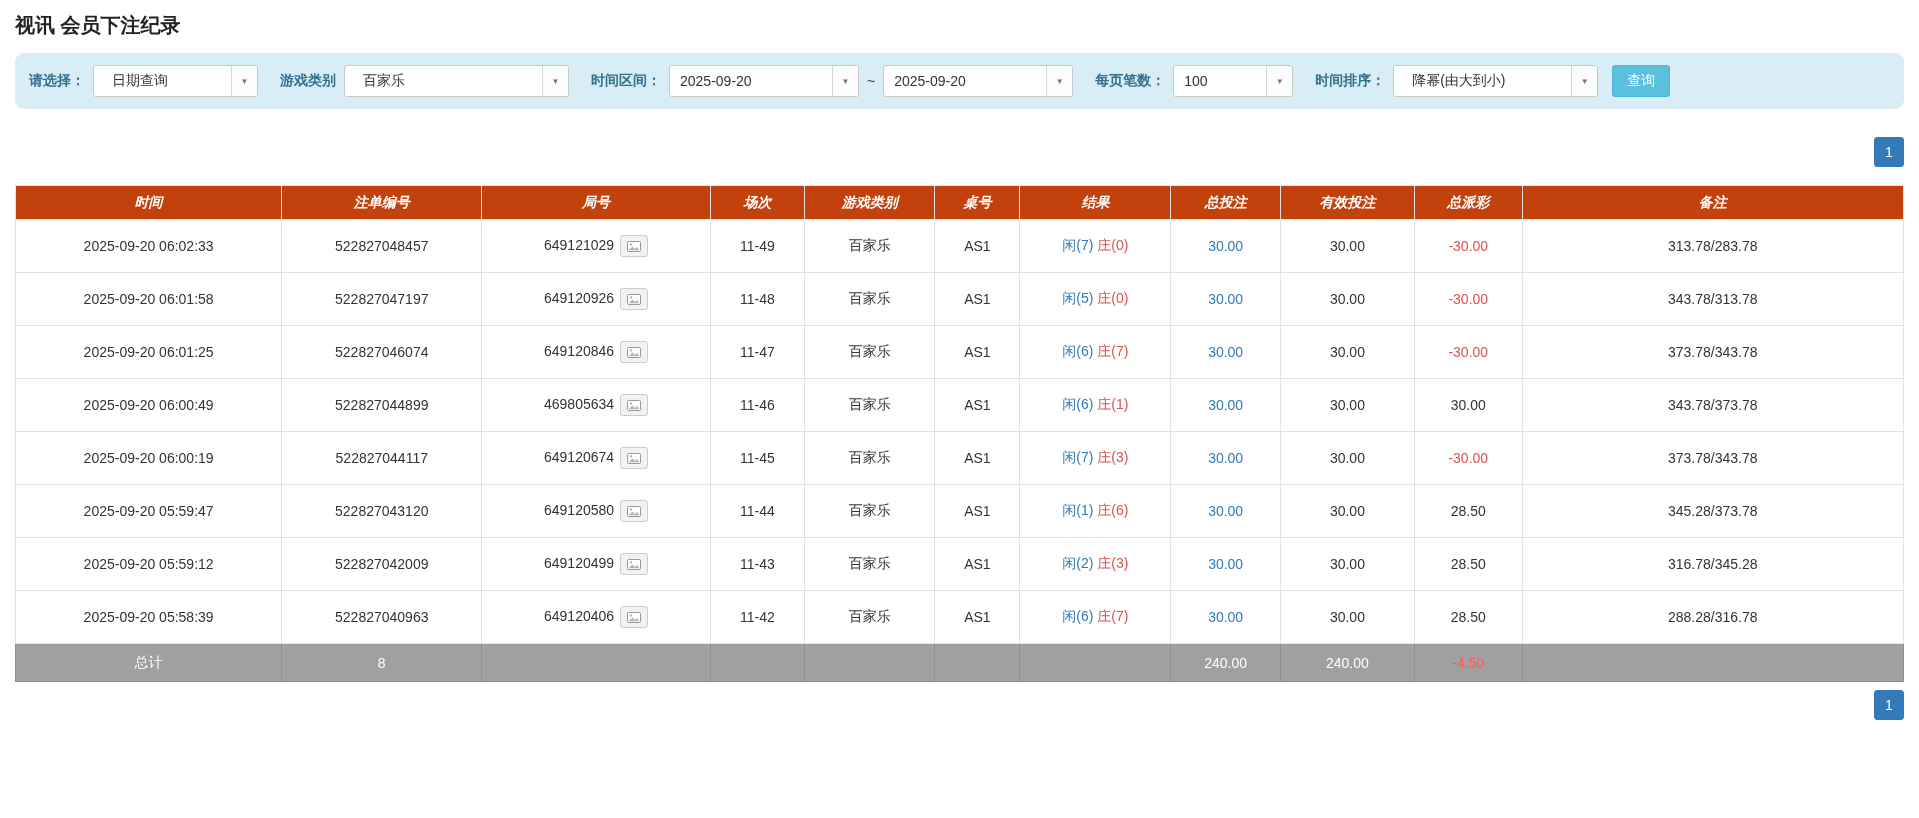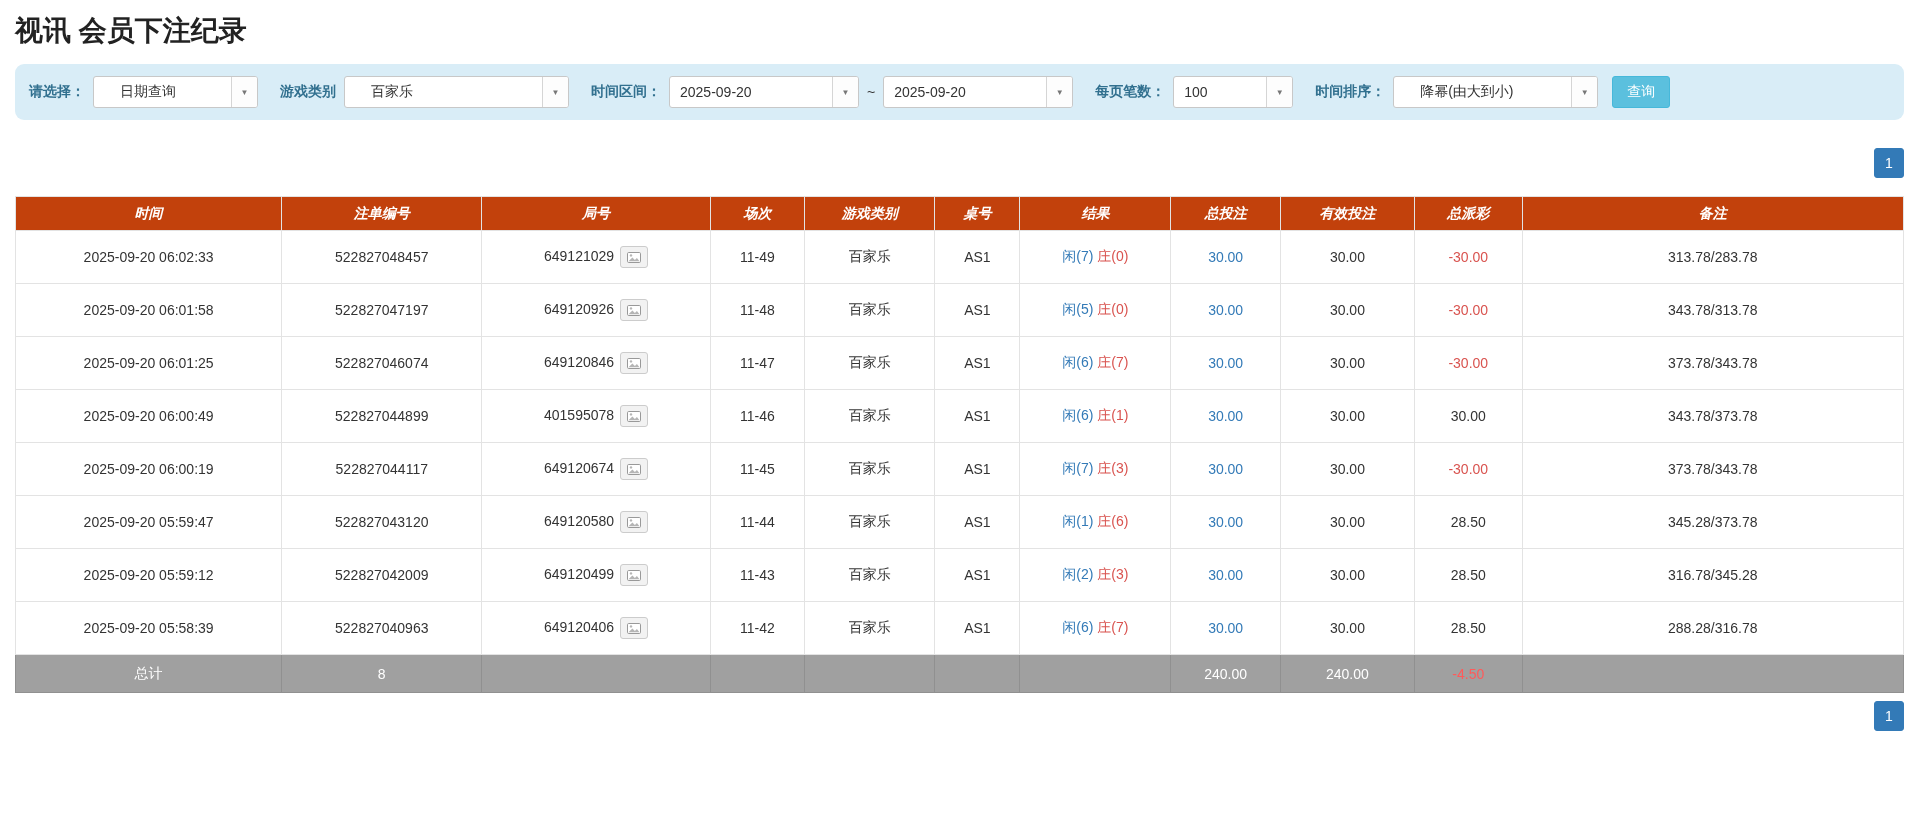--- a/index.html
+++ b/index.html
@@ -4,35 +4,35 @@
 <style>
   * { box-sizing: border-box; margin: 0; padding: 0; }
   html, body { overflow: hidden; }
   body {
     width: 1919px; height: 818px; background: #ffffff;
     font-family: "Liberation Sans", "DejaVu Sans", sans-serif;
     color: #333;
   }
   .page { padding: 0 15px; }
 
-  .title { font-size: 28px; font-weight: bold; color: #222; padding-top: 12px; }
+  .title { font-size: 20px; font-weight: bold; color: #222; padding-top: 12px; }
 
   
   .filter-bar {
     margin-top: 14px; background: #d9edf7; border-radius: 9px;
     padding: 12px 14px; display: flex; align-items: center; gap: 8px;
   }
   .f-label { color: #31708f; font-weight: bold; font-size: 14px; white-space: nowrap; }
   .gap { margin-left: 14px; }
   .combo {
     display: flex; align-items: stretch; background: #fff;
     border: 1px solid #c8c8c8; border-radius: 3px; height: 32px; overflow: hidden;
     cursor: pointer;
   }
-  .combo .val { padding: 0 26px; display: flex; align-items: center; font-size: 14px; color: #333; flex: 1; white-space: nowrap; overflow: hidden; }
+  .combo .val { padding: 0 18px; display: flex; align-items: center; font-size: 14px; color: #333; flex: 1; white-space: nowrap; overflow: hidden; }
   .combo .caret {
     width: 26px; border-left: 1px solid #d5d5d5; display: flex; align-items: center;
     justify-content: center; color: #777; font-size: 8px; background: #fdfdfd; flex: none;
   }
   .combo input {
     border: none; outline: none; padding: 0 10px; font-size: 14px; color: #333;
     width: 100%; font-family: inherit; background: transparent;
   }
   .w-select1 { width: 165px; }
   .w-select2 { width: 225px; }
@@ -235,21 +235,21 @@
     </td>
     <td><a class="bet-link">30.00</a></td>
     <td>30.00</td>
     <td class="neg">-30.00</td>
     <td>373.78/343.78</td>
   </tr>
         <tr>
     <td>2025-09-20 06:00:49</td>
     <td>522827044899</td>
     <td>
-      <span>401595078</span><button class="round-btn">
+      <span>469805634</span><button class="round-btn">
               <svg width="14" height="11" viewBox="0 0 14 11">
                 <rect x="0.5" y="0.5" width="13" height="10" rx="1.2" fill="#ffffff" stroke="#999999"></rect>
                 <circle cx="4" cy="3.4" r="1.2" fill="#b5b5b5"></circle>
                 <path d="M1.5 9.2 L5.4 5.4 L7.9 7.9 L9.9 5.9 L12.5 9.2 Z" fill="#b5b5b5"></path>
               </svg>
             </button>
     </td>
     <td>11-46</td>
     <td>百家乐</td>
     <td>AS1</td>

